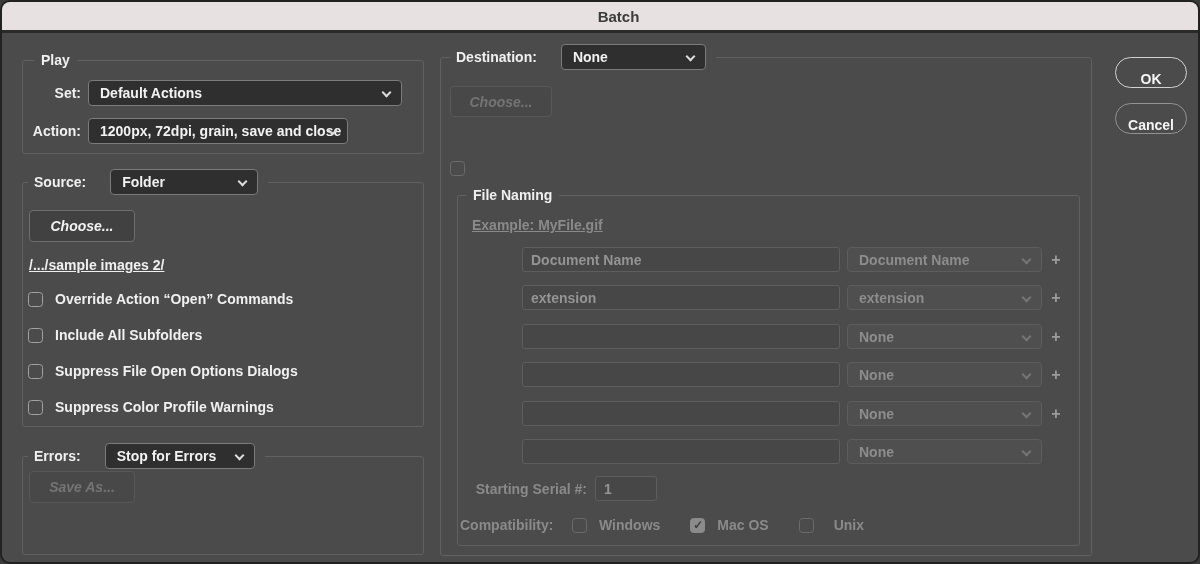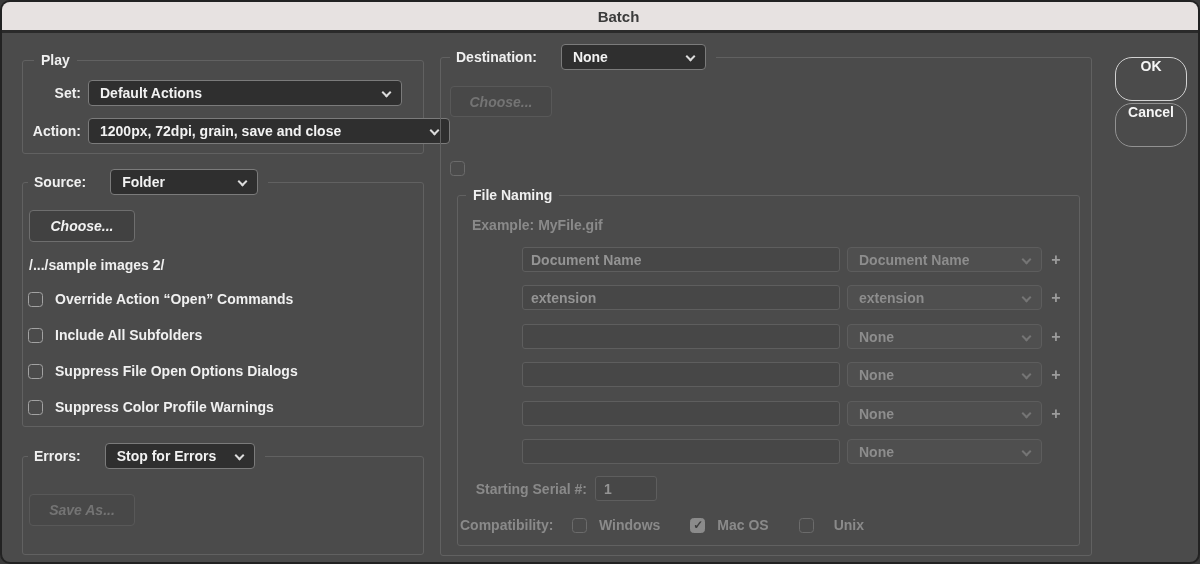--- a/index.html
+++ b/index.html
@@ -28,58 +28,58 @@
   .select .chev{position:absolute;right:11px;top:8px;width:7px;height:7px;
     border-right:2px solid #dcdcdc;border-bottom:2px solid #dcdcdc;transform:rotate(45deg);}
   .select.disabled{background:#4f4f4f;border-color:#5d5d5d;color:#8d8d8d;}
   .select.disabled .chev{border-color:#757575;}
   .btn{
     position:absolute;background:#414141;border:1px solid #6e6e6e;border-radius:4px;
     color:#f2f2f2;display:flex;align-items:center;justify-content:center;white-space:nowrap;font-style:italic;
   }
   .btn.disabled{background:#484848;border-color:#585858;color:#747474;}
   .pill{
-    position:absolute;width:72px;height:44px;background:transparent;border:1.5px solid #d2d2d2;
-    border-radius:17px;color:#f5f5f5;display:flex;align-items:flex-start;justify-content:center;
+    position:absolute;width:72px;height:31px;background:transparent;border:1.5px solid #d2d2d2;
+    border-radius:17px;color:#f5f5f5;display:flex;align-items:flex-end;justify-content:center;
   }
   .pill.cancel{border-color:#929292;}
   .cbrow{position:absolute;display:flex;align-items:center;gap:12px;height:18px;}
   .checkbox{width:15px;height:15px;border:1.5px solid #a2a2a2;border-radius:3.5px;flex:0 0 15px;position:relative;}
   .checkbox.disabled{border-color:#6b6b6b;}
   .checkbox[data-checked="true"]{background:#8b8b8b;border-color:#8b8b8b;}
   .checkbox[data-checked="true"]::after{
     content:"\2713";position:absolute;left:2px;top:-1px;color:#3e3e3e;font-size:12px;font-weight:bold;
   }
   .field{
     position:absolute;height:25px;background:#474747;border:1px solid #5e5e5e;border-radius:3px;
     color:#949494;font-family:"Liberation Sans",sans-serif;font-size:14px;font-weight:bold;padding:0 8px;outline:none;
   }
   .plus{position:absolute;width:16px;text-align:center;color:#9c9c9c;font-size:16px;}
-  .text{position:absolute;white-space:nowrap;}
+  .text{position:absolute;white-space:nowrap;text-decoration:underline;}
 </style>
 </head>
 <body>
 
 <div class="dialog">
 
   <div class="titlebar">
     <span>Batch</span>
   </div>
 
   <div class="group" style="left:20px;top:58px;width:402px;height:94px"></div>
   <span class="legend" style="left:32px;top:50px">Play</span>
 
   <div class="rlabel" style="left:0;top:83px;width:79px">Set:</div>
   <div class="select" style="position:absolute;left:86px;top:78px;width:314px">
     <span>Default Actions</span>
     <span class="chev"></span>
   </div>
 
   <div class="rlabel" style="left:0;top:121px;width:79px">Action:</div>
-  <div class="select" style="position:absolute;left:86px;top:116px;width:362px">
+  <div class="select" style="position:absolute;left:86px;top:116px;width:260px">
     <span>1200px, 72dpi, grain, save and close</span>
     <span class="chev"></span>
   </div>
 
   <div class="group" style="left:20px;top:180px;width:402px;height:245px"></div>
   <div class="legend-row" style="left:26px;top:167px;height:26px">
     <span class="lbl">Source:</span>
     <div class="select" style="width:148px">
       <span>Folder</span>
       <span class="chev"></span>
@@ -110,21 +110,21 @@
   </div>
 
   <div class="group" style="left:20px;top:454px;width:402px;height:99px"></div>
   <div class="legend-row" style="left:26px;top:441px;height:26px">
     <span class="lbl">Errors:</span>
     <div class="select" style="width:150px">
       <span>Stop for Errors</span>
       <span class="chev"></span>
     </div>
   </div>
-  <div class="btn disabled" style="left:27px;top:492px;width:106px;height:32px">
+  <div class="btn disabled" style="left:27px;top:469px;width:106px;height:32px">
     <span>Save As...</span>
   </div>
 
   <div class="group" style="left:438px;top:55px;width:652px;height:499px"></div>
   <div class="legend-row" style="left:448px;top:42px;height:26px">
     <span class="lbl">Destination:</span>
     <div class="select" style="width:145px">
       <span>None</span>
       <span class="chev"></span>
     </div>

